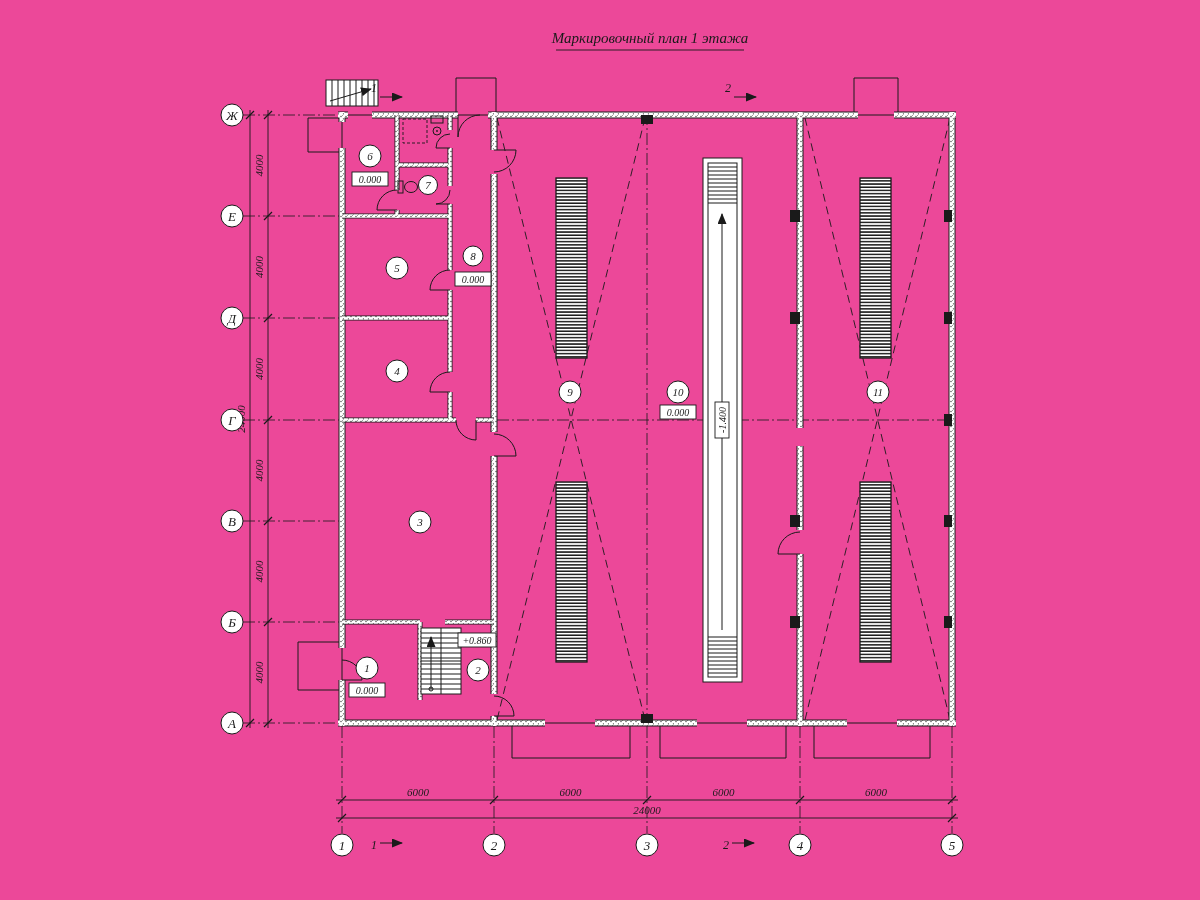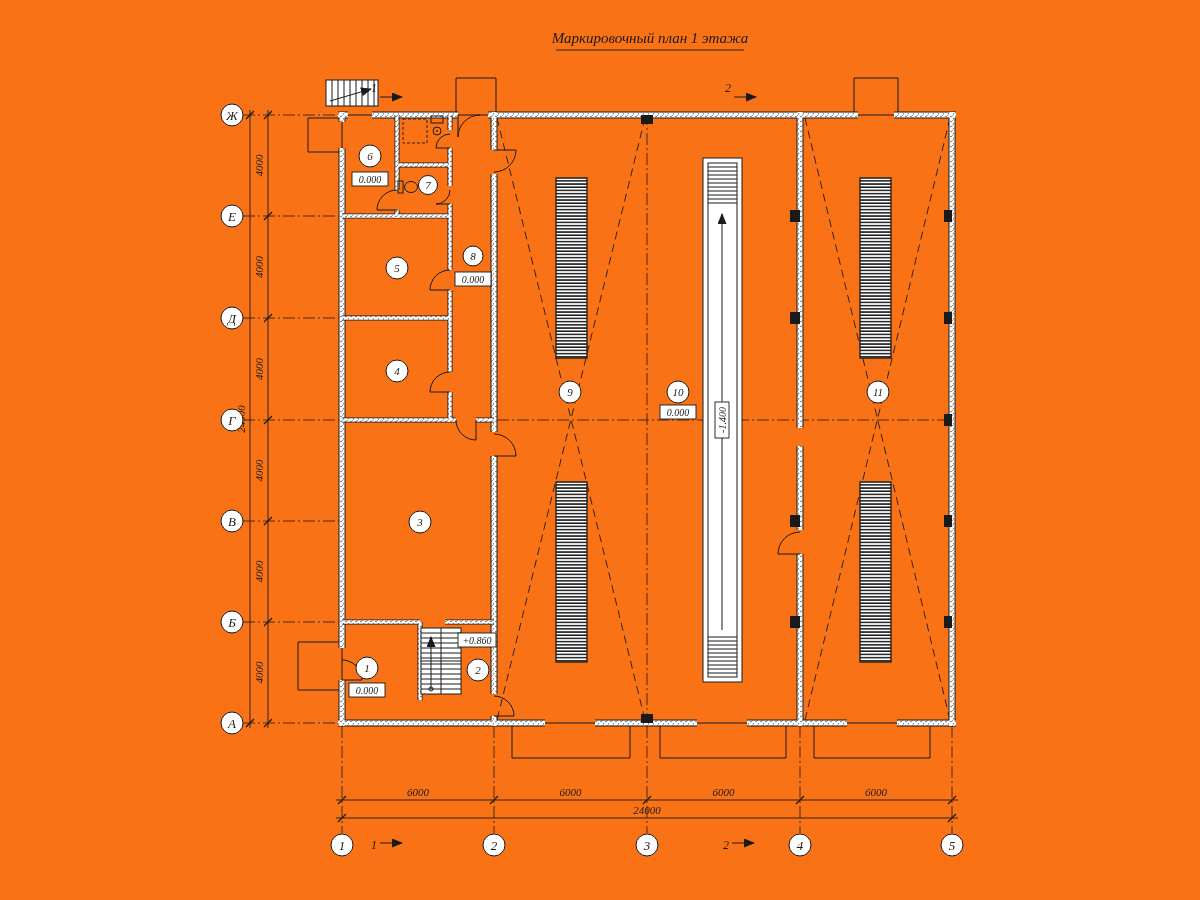--- a/index.html
+++ b/index.html
@@ -1,16 +1,16 @@
 <!DOCTYPE html>
 <html><head>
 <meta charset="utf-8">
 <style>
   html,body{margin:0;padding:0;background:#fff;}
-  .stage{position:relative;width:1200px;height:900px;background:#f97316;overflow:hidden;}
+  .stage{position:relative;width:1200px;height:900px;background:#ec4899;overflow:hidden;}
   .t{font-family:"Liberation Serif",serif;font-style:italic;fill:#1a1a1a;}
   .thin{stroke:#1a1a1a;stroke-width:1;fill:none;}
   .thinf{stroke:#1a1a1a;stroke-width:1;fill:#fff;}
   .hatch{fill:url(#hatchH);stroke:#1a1a1a;stroke-width:1.3;}
   .bubble{fill:#fff;stroke:#1a1a1a;stroke-width:1;}
   .ebox{fill:#fff;stroke:#1a1a1a;stroke-width:0.9;}
   .dash{stroke:#1a1a1a;stroke-width:0.9;fill:none;stroke-dasharray:8 5;}
   .dashedthin{stroke:#1a1a1a;stroke-width:0.9;fill:none;stroke-dasharray:3 2;}
   .axisln{stroke:#1a1a1a;stroke-width:0.8;fill:none;stroke-dasharray:12 3 2 3;}
   .dim{stroke:#1a1a1a;stroke-width:0.9;fill:none;}

